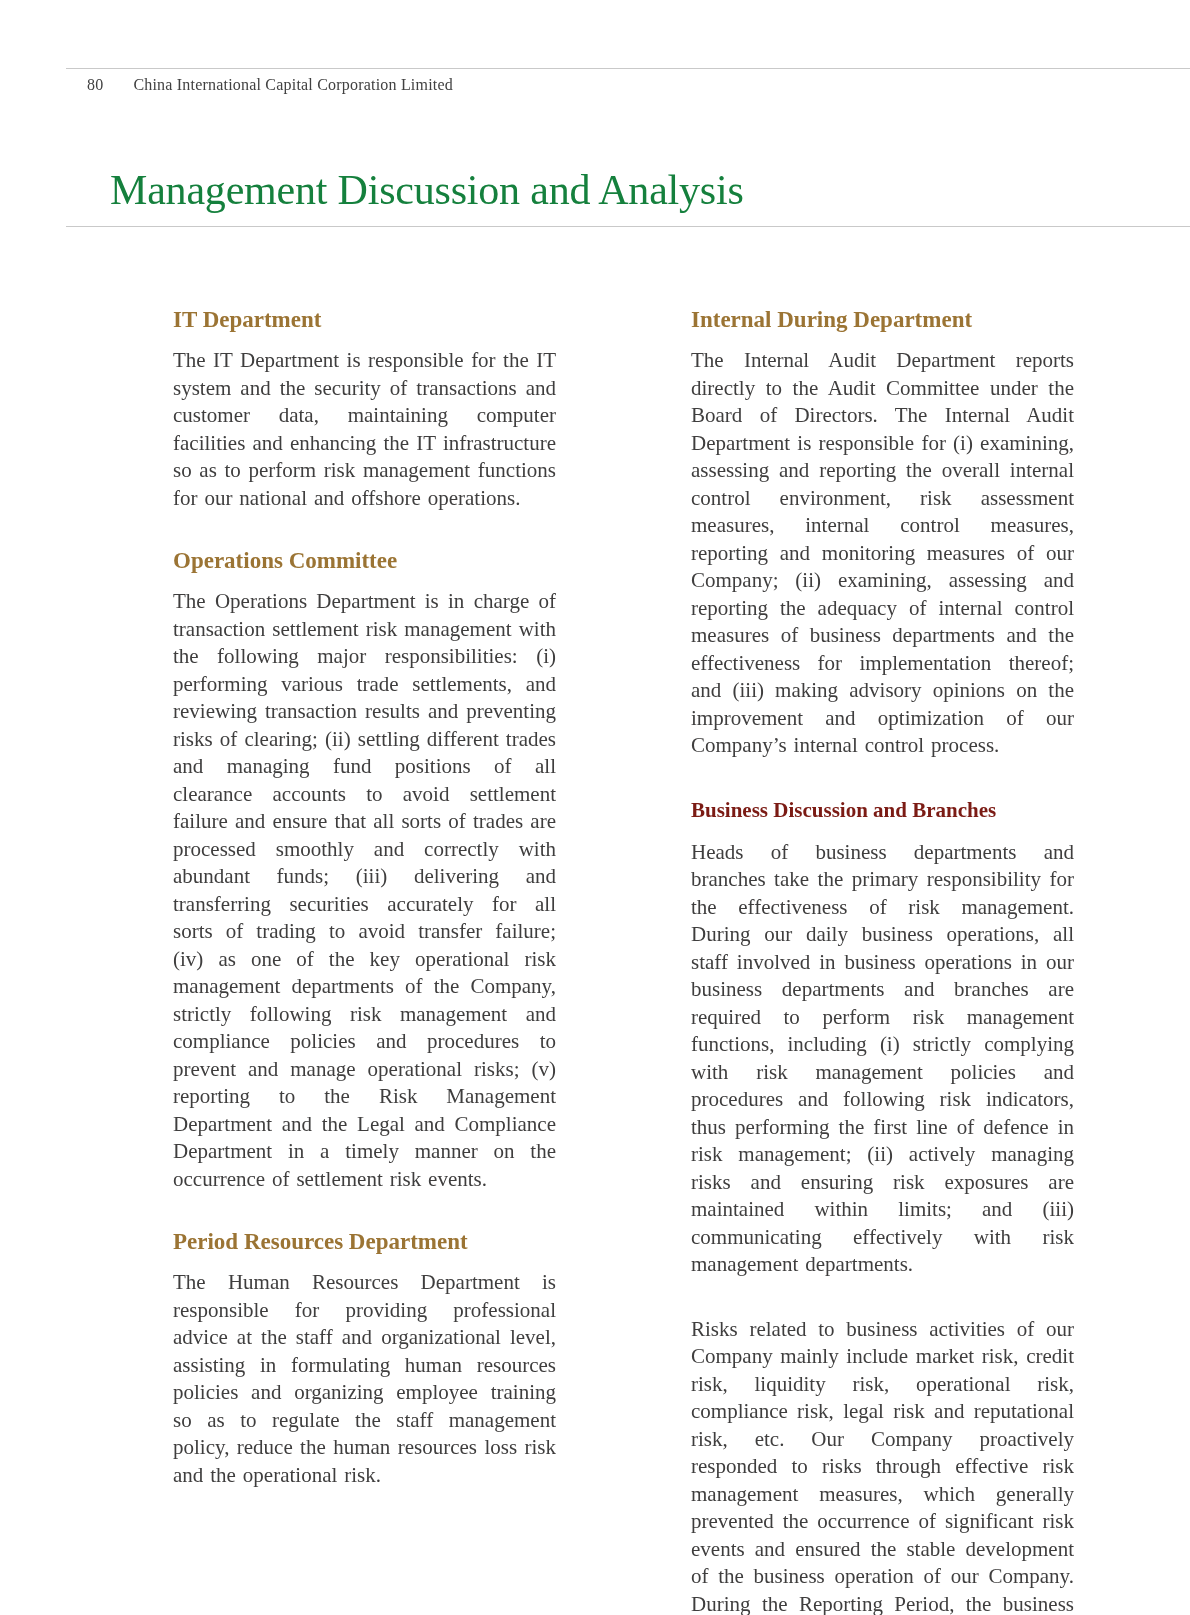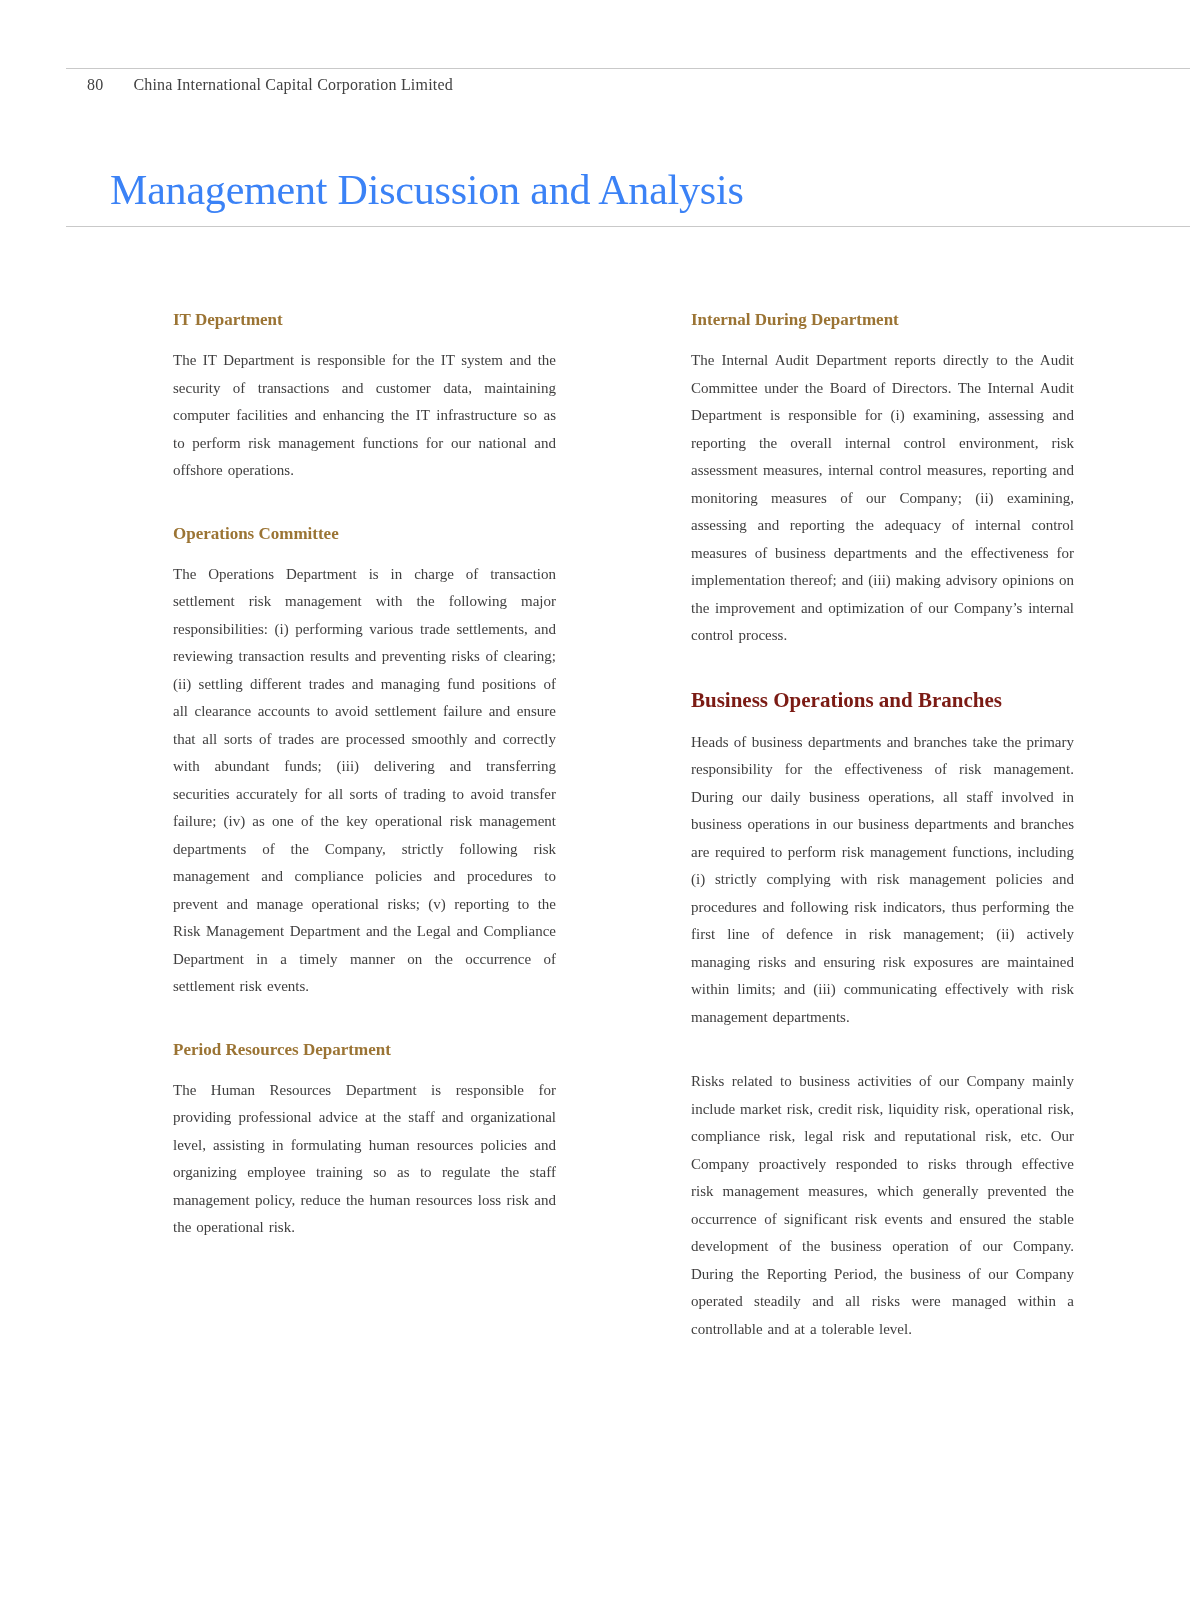--- a/index.html
+++ b/index.html
@@ -29,52 +29,52 @@
     letter-spacing: 0.2px;
   }
   .page-header .page-num { margin-right: 22px; }
   .doc-title {
     position: absolute;
     top: 143px;
     left: 86px;
     font-size: 42px;
     line-height: 1.1;
     font-weight: normal;
-    color: #3b82f6;
+    color: #15803d;
     letter-spacing: -0.2px;
   }
   .content {
     position: absolute;
     top: 268px;
     left: 125px;
     width: 949px;
     display: flex;
     gap: 87px;
   }
   .col { width: 431px; }
   .section { margin-bottom: 37px; }
   .section:last-child { margin-bottom: 0; }
   .sub-heading {
-    font-size: 17px;
+    font-size: 23px;
     line-height: 24px;
     font-weight: bold;
     color: #9b7434;
     margin-bottom: 15px;
   }
   .main-heading {
     font-size: 21px;
     line-height: 27px;
     font-weight: bold;
     color: #7b1b14;
     margin-bottom: 15px;
     text-align: justify;
     text-align-last: left;
   }
   .body-text {
-    font-size: 15px;
+    font-size: 21px;
     line-height: 27.5px;
     color: #3f3e3e;
     text-align: justify;
     text-align-last: left;
     word-spacing: 0.08em;
   }
 </style>
 </head>
 <body>
 
@@ -104,21 +104,21 @@
       <p class="body-text">The Human Resources Department is responsible for providing professional advice at the staff and organizational level, assisting in formulating human resources policies and organizing employee training so as to regulate the staff management policy, reduce the human resources loss risk and the operational risk.</p>
     </div>
   </div>
 
   <div class="col">
     <div class="section">
       <h3 class="sub-heading">Internal During Department</h3>
       <p class="body-text">The Internal Audit Department reports directly to the Audit Committee under the Board of Directors. The Internal Audit Department is responsible for (i) examining, assessing and reporting the overall internal control environment, risk assessment measures, internal control measures, reporting and monitoring measures of our Company; (ii) examining, assessing and reporting the adequacy of internal control measures of business departments and the effectiveness for implementation thereof; and (iii) making advisory opinions on the improvement and optimization of our Company’s internal control process.</p>
     </div>
     <div class="section">
-      <h2 class="main-heading">Business Operations and Branches</h2>
+      <h2 class="main-heading">Business Discussion and Branches</h2>
       <p class="body-text">Heads of business departments and branches take the primary responsibility for the effectiveness of risk management. During our daily business operations, all staff involved in business operations in our business departments and branches are required to perform risk management functions, including (i) strictly complying with risk management policies and procedures and following risk indicators, thus performing the first line of defence in risk management; (ii) actively managing risks and ensuring risk exposures are maintained within limits; and (iii) communicating effectively with risk management departments.</p>
     </div>
     <div class="section">
       <p class="body-text">Risks related to business activities of our Company mainly include market risk, credit risk, liquidity risk, operational risk, compliance risk, legal risk and reputational risk, etc. Our Company proactively responded to risks through effective risk management measures, which generally prevented the occurrence of significant risk events and ensured the stable development of the business operation of our Company. During the Reporting Period, the business of our Company operated steadily and all risks were managed within a controllable and at a tolerable level.</p>
     </div>
   </div>
 
 </div>
 
 </body></html>

